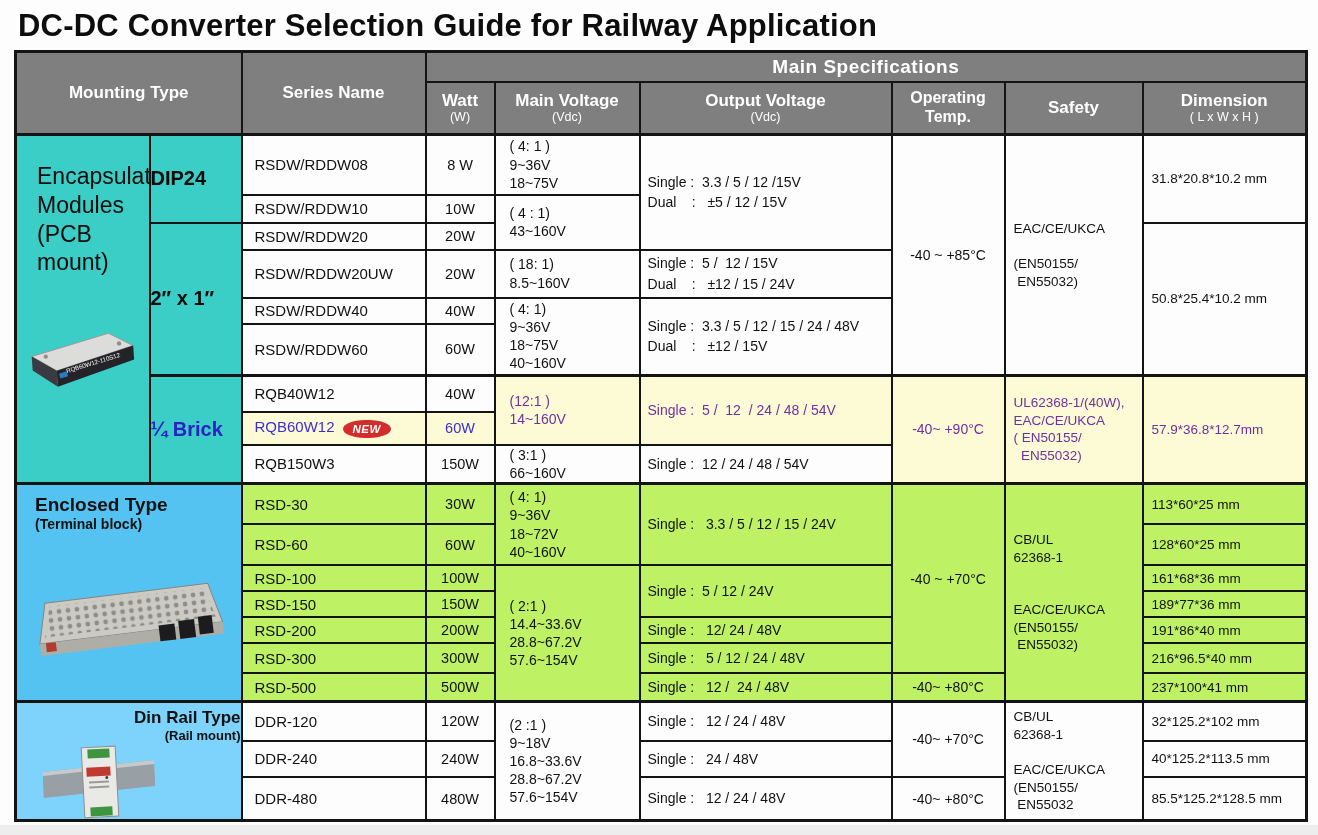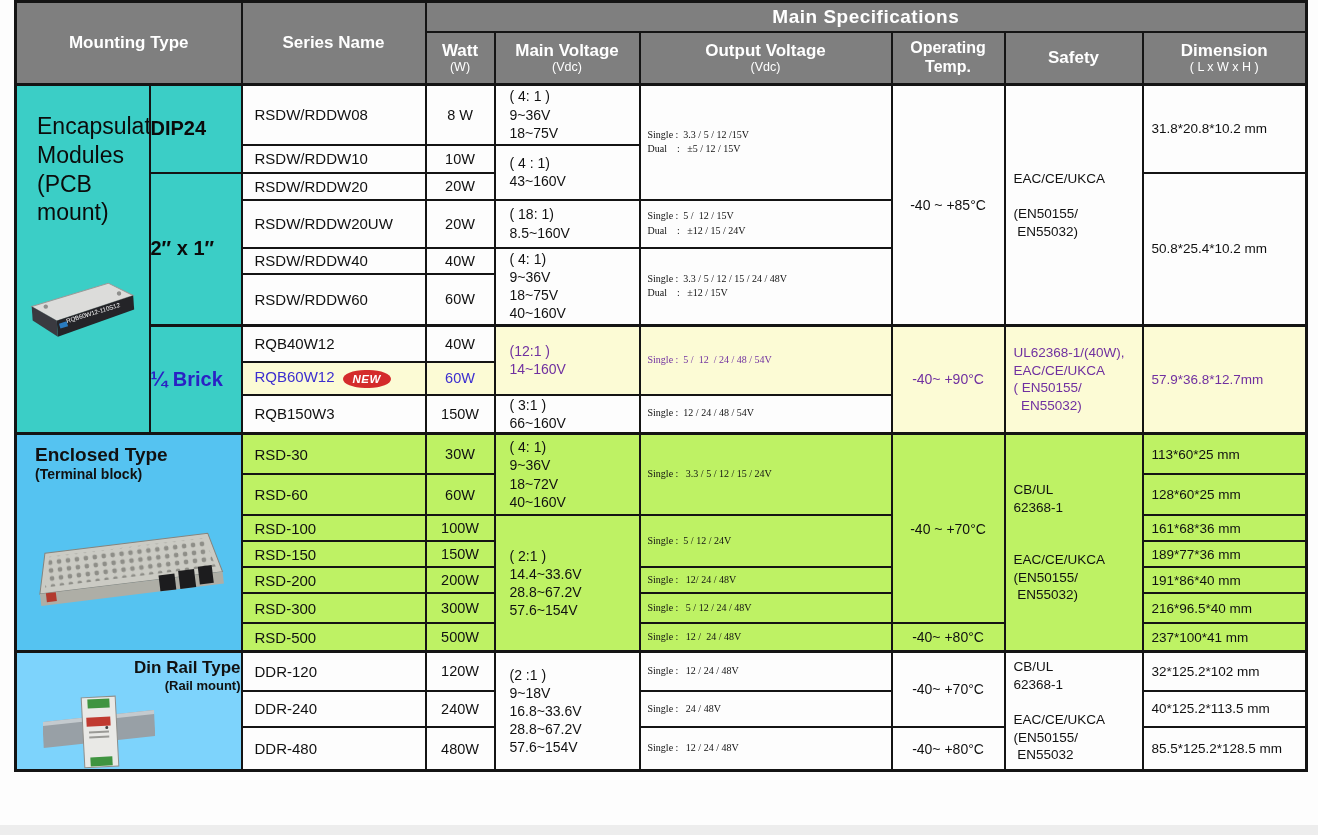--- a/index.html
+++ b/index.html
@@ -13,21 +13,21 @@
   .hdr-cell{font-size:17px;line-height:1.12;}
   .hdr-unit{display:block;font-size:12.5px;font-weight:400;}
   .hdr-twolines{white-space:pre-line;font-size:16px;line-height:1.15;}
   .thick-b{border-bottom-width:3px;}
   .thick-t{border-top-width:3px;}
   .pre{white-space:pre-wrap;}
   
   .series{font-size:15px;padding-left:12px;text-align:left;}
   .watt{font-size:14.5px;text-align:center;}
   .input{font-size:14px;line-height:1.3;padding-left:14px;text-align:left;}
-  .output{font-size:10px;line-height:1.45;padding-left:7px;text-align:left;font-family:Liberation Serif, serif;}
+  .output{font-size:14px;line-height:1.45;padding-left:7px;text-align:left;}
   .temp{font-size:14px;text-align:center;}
   .safety{font-size:13.5px;line-height:1.3;padding-left:8px;text-align:left;}
   .dim{font-size:13.5px;padding-left:8px;text-align:left;}
   
   .teal{background:#3bcec6;}
   .encl-blue{background:#55c3f1;margin-top:20px;}
   .din-blue{background:#7dd3fc;text-align:right;}
   .yellow{background:#fcfbd5;}
   .graybg{background:#bef264;margin-left:25px;}
   .purple{color:#7030a0;}
@@ -45,20 +45,21 @@
   .din-sub{font-size:13px;font-weight:600;padding-left:16px;line-height:1.2;}
   .encl-img{display:block;margin:34px auto 0 auto;}
   .din-img{display:block;margin:2px auto 0 26px;}
   
   .new-badge{display:inline-block;background:#d42b2b;color:#fff;font-size:11.5px;font-weight:700;font-style:italic;border-radius:50%/55%;padding:3px 10px 3px 10px;margin-left:8px;letter-spacing:.5px;vertical-align:middle;}
 </style>
 </head>
 <body>
 
 <div class="page">
+  <h1 class="title">DC-DC Converter Selection Guide for Railway Application</h1>
 
   <table class="spec">
     <colgroup>
       <col style="width:134px">
         <col style="width:92px">
         <col style="width:184px">
       <col style="width:69px">
         <col style="width:145px">
         <col style="width:252px">
       <col style="width:113px">

